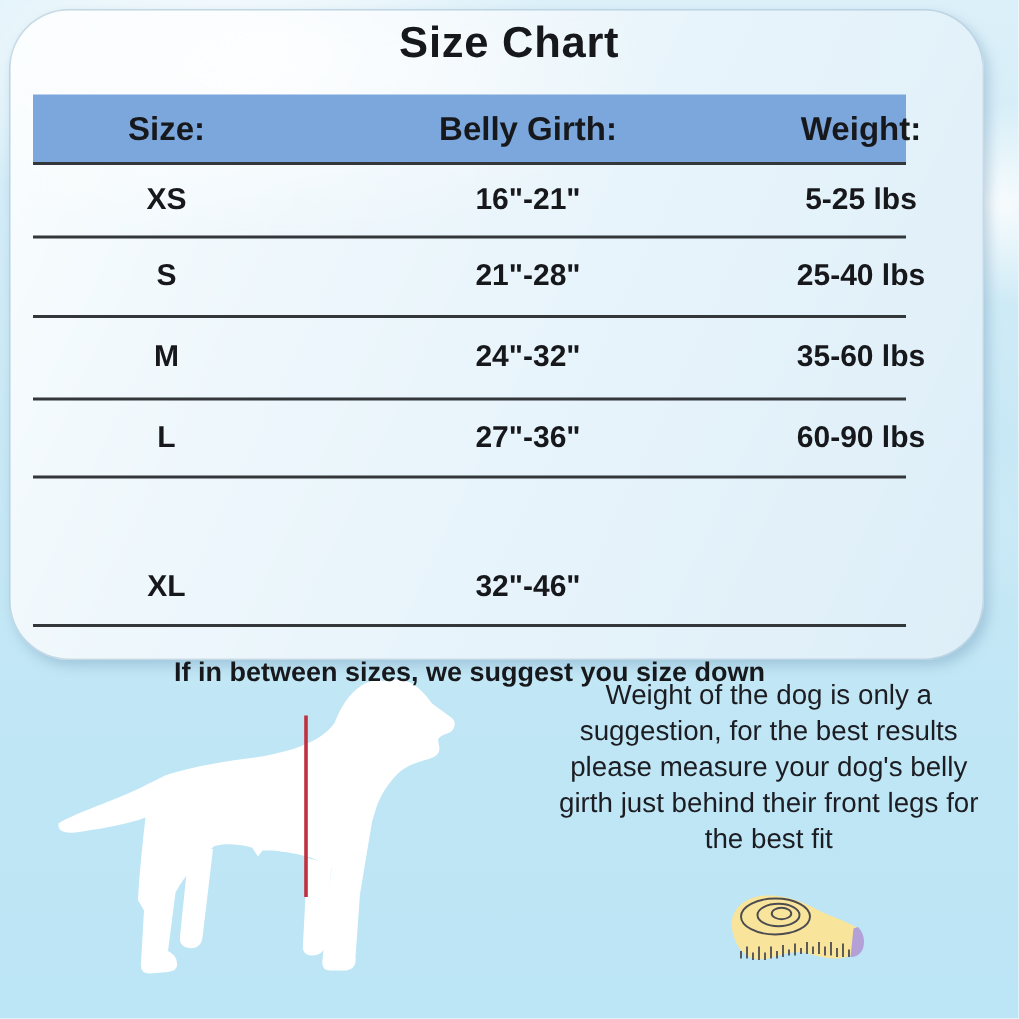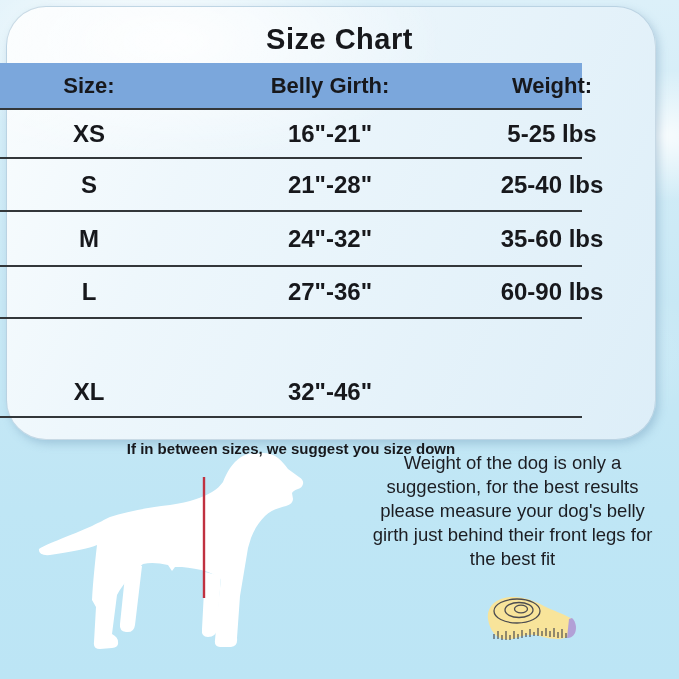--- a/index.html
+++ b/index.html
@@ -16,42 +16,42 @@
   .card{
     position:absolute;left:6px;top:6px;width:648px;height:432px;
     border-radius:40px;z-index:1;
     border:1px solid rgba(140,175,200,.45);
     box-shadow:3px 4px 8px rgba(108,150,182,.38);
     background:
       radial-gradient(ellipse 60% 40% at 25% 8%, rgba(255,255,255,.9) 0%, rgba(255,255,255,0) 70%),
       linear-gradient(115deg,#fafdfe 0%,#eef7fc 30%,#ddeef8 100%);
   }
   .title{
-    position:absolute;left:0;top:23px;width:679px;margin:0;z-index:3;
+    position:absolute;left:0;top:13px;width:679px;margin:0;z-index:3;
     text-align:center;font-size:29px;font-weight:700;letter-spacing:.5px;
     color:#17181c;
   }
-  .table{position:absolute;left:0;top:63px;width:582px;z-index:3;}
+  .table{position:absolute;left:0;top:63px;width:582px;z-index:3;padding-left:22px;}
   .row{
     display:grid;grid-template-columns:178px 304px 197px;
     align-items:center;border-bottom:2px solid #33373a;
   }
-  .row .cell{text-align:center;font-weight:700;color:#17181c;font-size:24px;}
+  .row .cell{text-align:center;font-weight:700;color:#17181c;font-size:20px;}
   .row .c3{padding-right:57px;}
   .row.head{height:45px;background:#7ba7dc;}
   .row.head .cell{font-size:22px;}
   .row.r1{height:47px;}
   .row.r2{height:51px;}
   .row.r3{height:53px;}
   .row.r4{height:50px;}
   .row.r5{height:49px;margin-top:48px;}
   .noterow{
     height:68px;display:flex;align-items:center;justify-content:center;
     padding-bottom:8px;box-sizing:border-box;
-    font-weight:700;font-size:15px;color:#17181c;
+    font-weight:700;font-size:18px;color:#17181c;
   }
   .dog-wrap{position:absolute;left:20px;top:448px;width:290px;height:210px;z-index:2;}
   .para{
     position:absolute;left:345px;top:451px;width:335px;z-index:2;
     text-align:center;font-weight:400;font-size:18.5px;line-height:24px;
     color:#1c1d22;white-space:pre-line;
   }
   .tape-wrap{position:absolute;left:481px;top:593px;width:96px;height:52px;z-index:2;}
 </style>
 </head>

